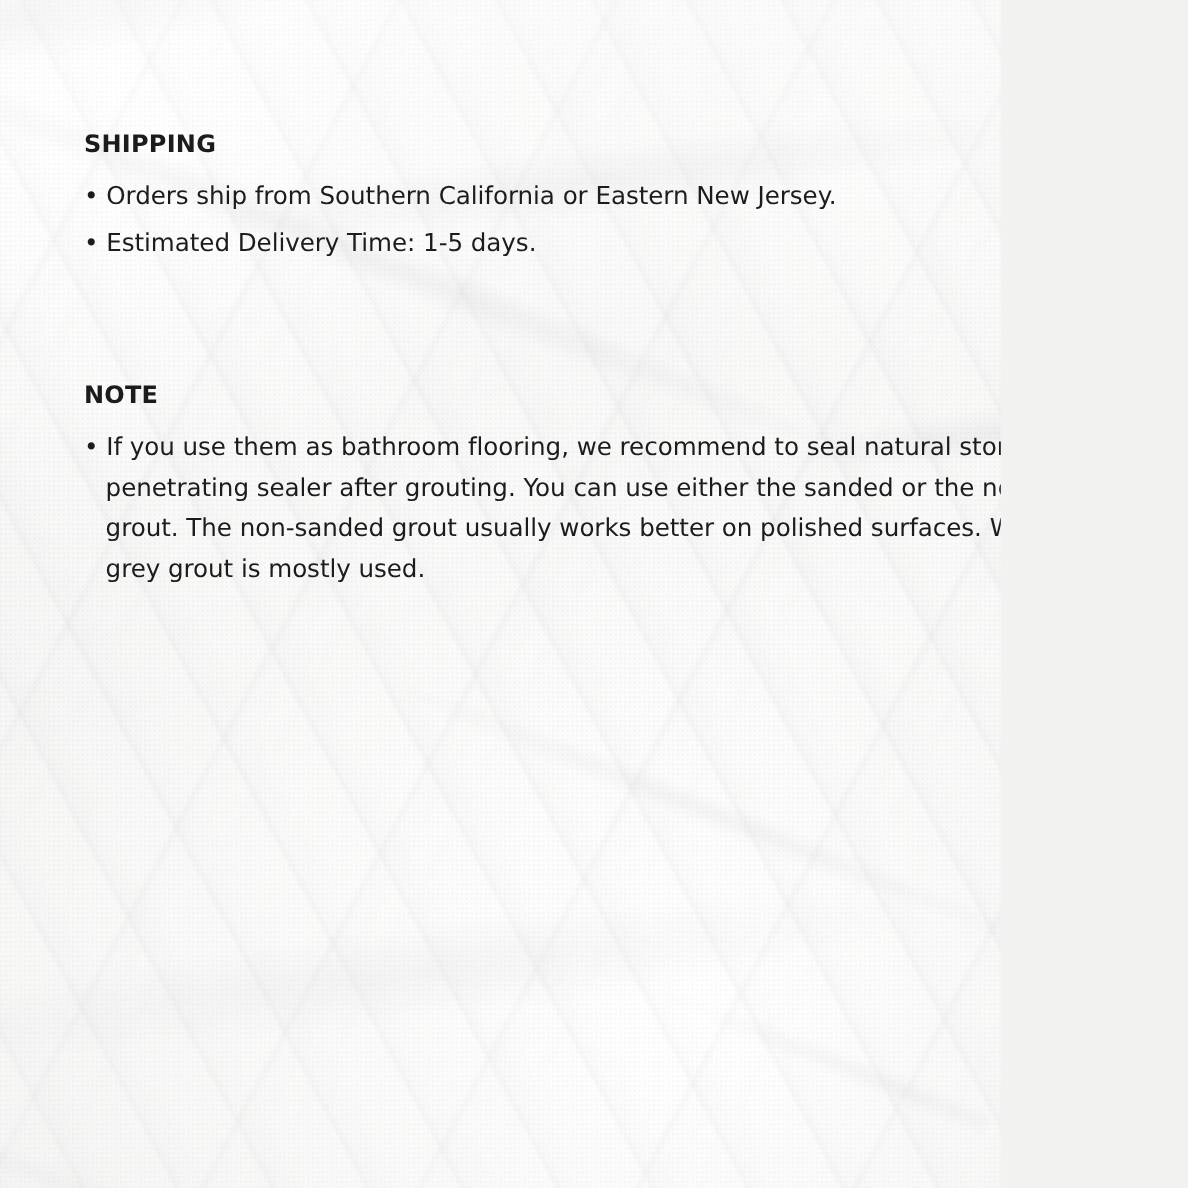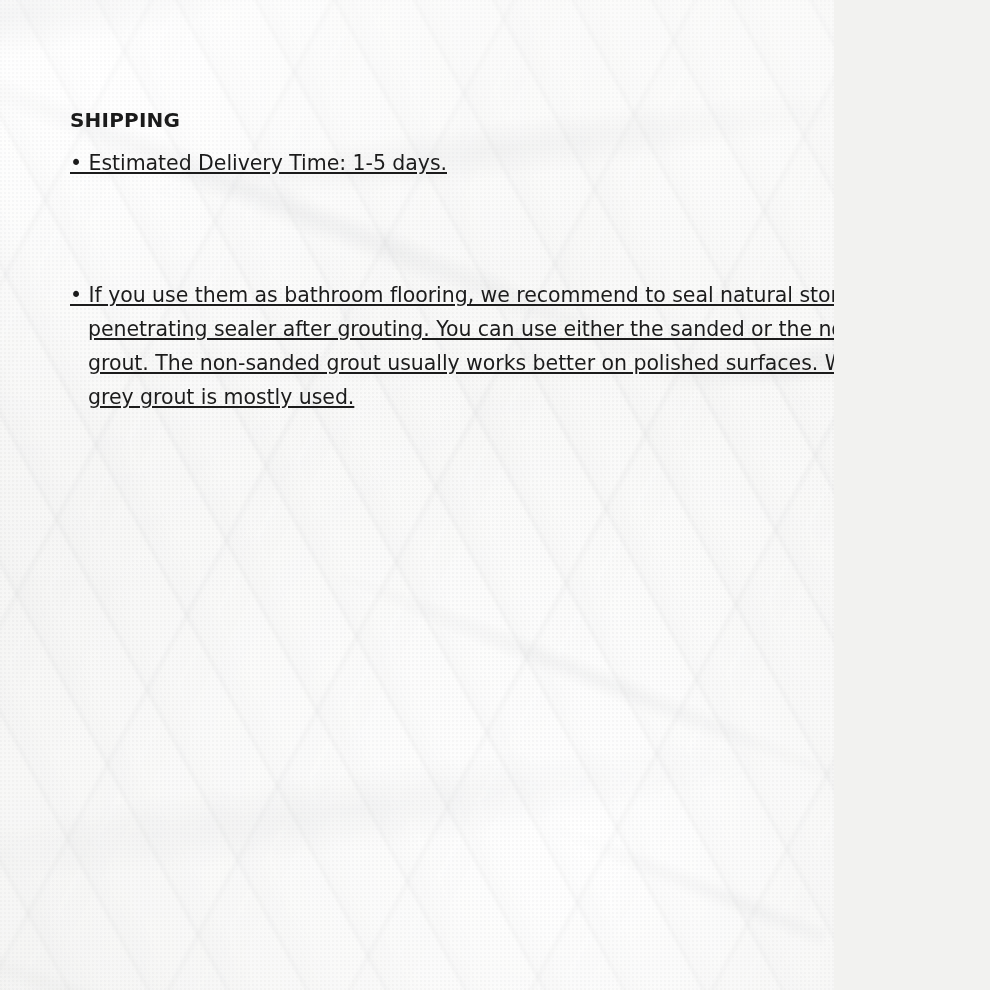--- a/index.html
+++ b/index.html
@@ -115,38 +115,40 @@
   .bullet {
     font-size: 20.5px;
     color: #1c1c1c;
     line-height: 1.66;
     margin: 0 0 5px 0;
     letter-spacing: -0.05px;
     text-indent: -18px;
     padding-left: 18px;
     max-width: 880px;
   }
-  .bullet:last-child { margin-bottom: 0; text-decoration: underline; }
+  .bullet:last-child { margin-bottom: 0; }
 </style>
 </head>
 <body>
 
 <div class="page">
   <div class="marble-base"></div>
   <div class="marble-veins"></div>
   <div class="marble-veins2"></div>
   <div class="marble-veins3"></div>
   <div class="marble-grain"></div>
   <div class="marble-wash"></div>
 
   <div class="content">
 
     <div class="section">
       <h2 class="section-title">SHIPPING</h2>
+      <p class="bullet">• Orders ship from Southern California or Eastern New Jersey.</p>
       <p class="bullet">• Estimated Delivery Time: 1-5 days.</p>
     </div>
 
     <div class="section">
+      <h2 class="section-title">NOTE</h2>
       <p class="bullet">• If you use them as bathroom flooring, we recommend to seal natural stone with a penetrating sealer after grouting. You can use either the sanded or the non-sanded grout. The non-sanded grout usually works better on polished surfaces. White and grey grout is mostly used.</p>
     </div>
 
   </div>
 </div>
 
 </body></html>

